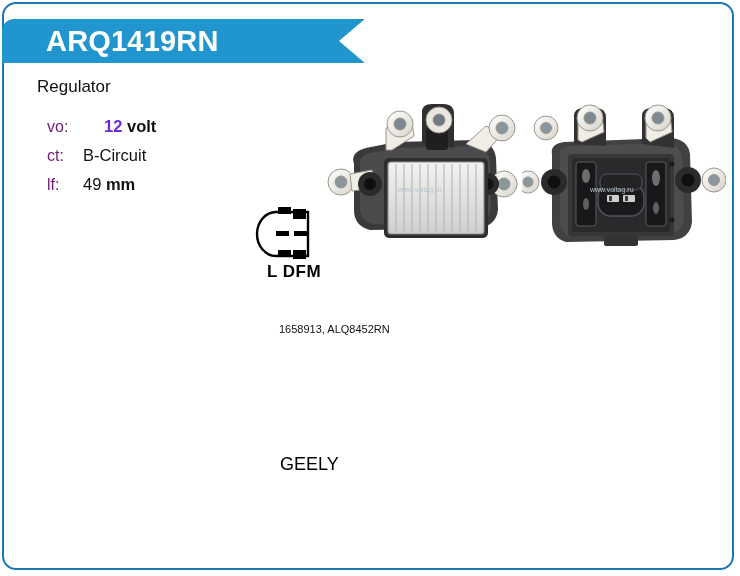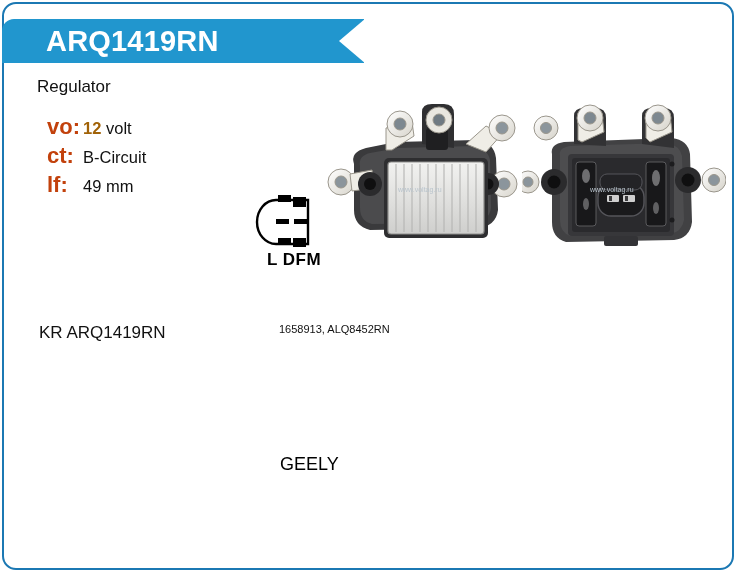--- a/index.html
+++ b/index.html
@@ -80,38 +80,39 @@
   .spec-row {
     position: relative;
     height: 29px;
     line-height: 29px;
     white-space: nowrap;
   }
   .spec-label {
     display: inline-block;
     width: 46px;
     text-align: left;
-    font-size: 22px;
-    font-weight: bold;
-    color: #c2410c;
+    font-size: 16px;
+    font-weight: normal;
+    color: #701a75;
     padding-left: 10px;
     box-sizing: border-box;
   }
   .spec-value {
     display: inline-block;
     font-size: 16.5px;
     color: #111111;
   }
   .spec-value .num {
-    color: #a16207;
+    color: #6d28d9;
     font-weight: bold;
+    margin-left: 21px;
   }
   .spec-value .unit {
     color: #111111;
-    font-weight: normal;
+    font-weight: bold;
   }
 
   #oem-left {
     position: absolute;
     left: 35px;
     top: 319px;
     font-size: 17px;
     color: #111111;
     white-space: nowrap;
   }
@@ -129,21 +130,21 @@
     top: 450px;
     font-size: 18px;
     color: #000000;
     white-space: nowrap;
   }
 
   
   #connector-block {
     position: absolute;
     left: 248px;
-    top: 190px;
+    top: 202px;
     width: 84px;
     height: 82px;
   }
   #connector-label {
     position: absolute;
     left: 0;
     top: 56px;
     width: 84px;
     text-align: center;
     font-size: 17px;
@@ -334,18 +335,17 @@
 
       <rect x="82" y="144" width="34" height="10" rx="2" fill="#333336"></rect>
 
       <circle cx="150" cy="72" r="2.5" fill="#1c1c1e"></circle>
       <circle cx="150" cy="128" r="2.5" fill="#1c1c1e"></circle>
 
       <text class="wm" x="68" y="100">www.voltag.ru</text>
     </svg>
   </div>
 
-  <div id="oem-left">KR ARQ1419RN</div>
   <div id="oem-right">1658913, ALQ8452RN</div>
 
   <div id="brand">GEELY</div>
 
 </div>
 
 </body></html>

